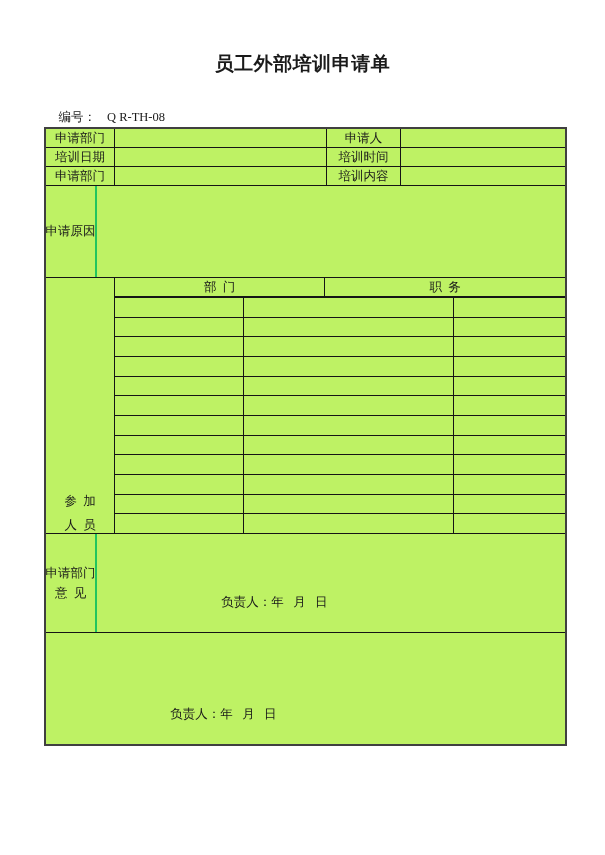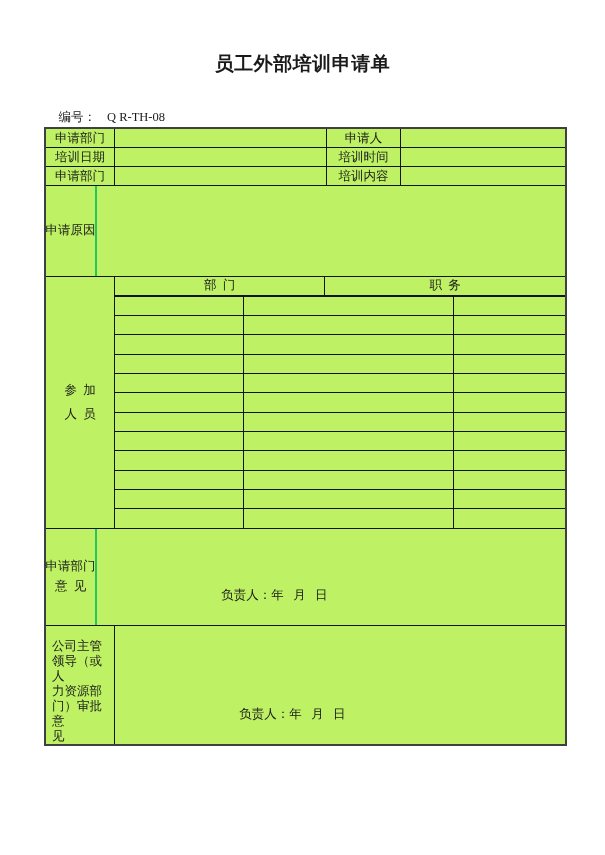--- a/index.html
+++ b/index.html
@@ -29,21 +29,21 @@
   .w-lab2{width:74px}
   .w-val2{flex:1}
 
   .reason-row{height:92px;display:flex}
   .lab{width:51px;border-right:2px solid #22c55e;display:flex;
        align-items:center;justify-content:center}
   .val{flex:1}
 
   .participants{height:256px;display:flex}
   .p-label{width:69px;border-right:1px solid #151515;display:flex;flex-direction:column;
-           align-items:center;justify-content:center;gap:9px}
+           align-items:center;justify-content:flex-end;gap:9px}
   .p-table{flex:1;display:flex;flex-direction:column}
   .p-header{height:20px;display:flex;border-bottom:2px solid #151515}
   .p-c1{width:129px}
   .p-c2{width:210px}
   .p-c3{flex:1}
   .p-rows{flex:1;display:flex;flex-direction:column}
   .p-row{flex:1;display:flex;border-bottom:1px solid #151515}
   .p-row:last-child{border-bottom:0}
 
   .dept{height:99px;display:flex}
@@ -181,27 +181,20 @@
           <div class="pre">意  见</div>
         </div>
       <div class="d-content">
         <div class="sign-line">
           <span class="pre">负责人：</span><span class="pre date-label">年   月   日</span>
         </div>
       </div>
     </div>
 
     <div class="approval">
-      <div class="a-label" id="a-label">
-          <div>公司主管</div>
-          <div>领导（或人</div>
-          <div>力资源部</div>
-          <div>门）审批意</div>
-          <div>见</div>
-        </div>
       <div class="a-content">
         <div class="sign-line">
           <span class="pre">负责人：</span><span class="pre date-label">年   月   日</span>
         </div>
       </div>
     </div>
 
   </div>
 </div>
 

